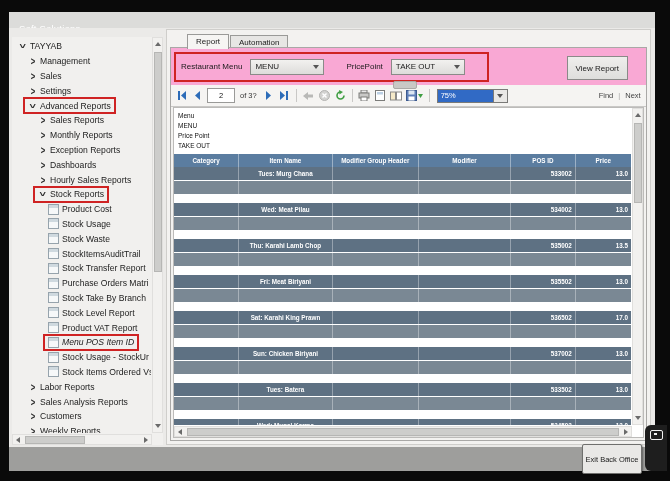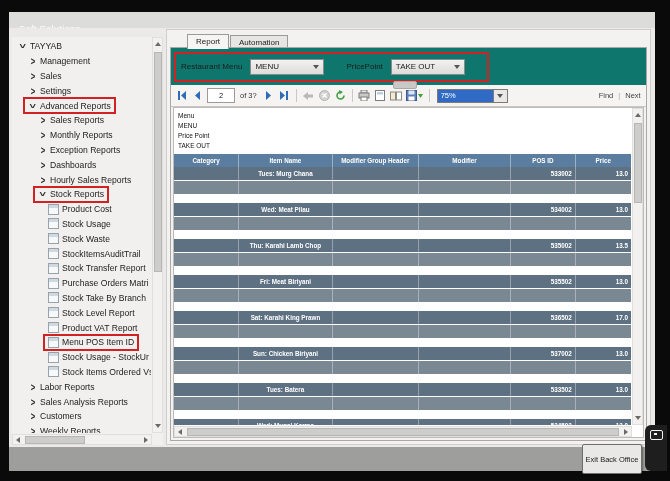--- a/index.html
+++ b/index.html
@@ -37,21 +37,21 @@
   
   .main{position:absolute;left:157px;top:1px;right:4px;bottom:2px;background:#f3f2f0;
         border:1px solid #cfcecb;box-sizing:border-box;}
   .tabstrip{position:absolute;left:20px;top:3px;height:15px;display:flex;align-items:flex-end;}
   .tab{font-size:8px;color:#222;padding:2px 8px 2px 8px;border:1px solid #9a9a98;border-bottom:none;
        background:#e7e6e4;margin-right:1px;position:relative;top:1px;margin-top:48px;}
   .tab.active{background:#f6f5f3;z-index:3;padding-bottom:3px;}
   .tabpanel{position:absolute;left:3px;right:3px;top:17px;bottom:3px;border:1px solid #a9a8a6;
        background:#f3f2f0;box-sizing:border-box;}
   
-  .param-bar{position:absolute;left:0;right:0;top:0;height:37px;background:#0f766e;
+  .param-bar{position:absolute;left:0;right:0;top:0;height:37px;background:#f9a8d4;
        border-bottom:1px solid #d7d6d4;display:flex;align-items:center;}
   .param-red{display:flex;align-items:center;border:2px solid #cf2323;margin-left:3px;
        padding:5px 22px 5px 5px;gap:8px;}
   .param-label{font-size:8px;color:#1a1a1a;}
   .combo{width:74px;height:16px;border:1px solid #8a8a88;background:linear-gradient(#f2f1ef,#dddcda);
        display:flex;align-items:center;justify-content:space-between;padding:0 4px;box-sizing:border-box;}
   .combo .val{font-size:8px;color:#1a1a1a;}
   .combo-chev{width:0;height:0;border-left:3px solid transparent;border-right:3px solid transparent;
        border-top:4px solid #555;}
   .view-report{position:absolute;right:18px;top:8px;height:22px;padding:0 8px;font-size:8px;
@@ -232,21 +232,21 @@
               <span class="doc-icon"></span>
               <span class="tree-label">Stock Level Report</span>
             </span>
           </div>
           <div class="tree-item" style="padding-left: 33px;">
             <span class="tree-inner">
               <span class="doc-icon"></span>
               <span class="tree-label">Product VAT Report</span>
             </span>
           </div>
-          <div class="tree-item hl" style="padding-left: 33px;">
+          <div class="tree-item hl" style="padding-left: 33px; font-style: italic;">
             <span class="tree-inner">
               <span class="doc-icon"></span>
               <span class="tree-label">Menu POS Item ID</span>
             </span>
           </div>
           <div class="tree-item" style="padding-left: 33px;">
             <span class="tree-inner">
               <span class="doc-icon"></span>
               <span class="tree-label">Stock Usage - StockUr</span>
             </span>
@@ -308,20 +308,21 @@
             <div class="combo">
               <span class="val">MENU</span>
               <span class="combo-chev"></span>
             </div>
             <span class="param-label" style="margin-left:14px;">PricePoint</span>
             <div class="combo">
               <span class="val">TAKE OUT</span>
               <span class="combo-chev"></span>
             </div>
           </div>
+          <div class="view-report">View Report</div>
         </div>
 
         <div class="toolbar">
           <div class="splitter-handle"></div>
           <span class="tb-ic">
             <svg width="10" height="9">
                 <rect x="1" y="0" width="2" height="9" fill="#2d6cb8"></rect>
                 <polygon points="9,0 4,4.5 9,9" fill="#2d6cb8"></polygon>
               </svg>
           </span>

